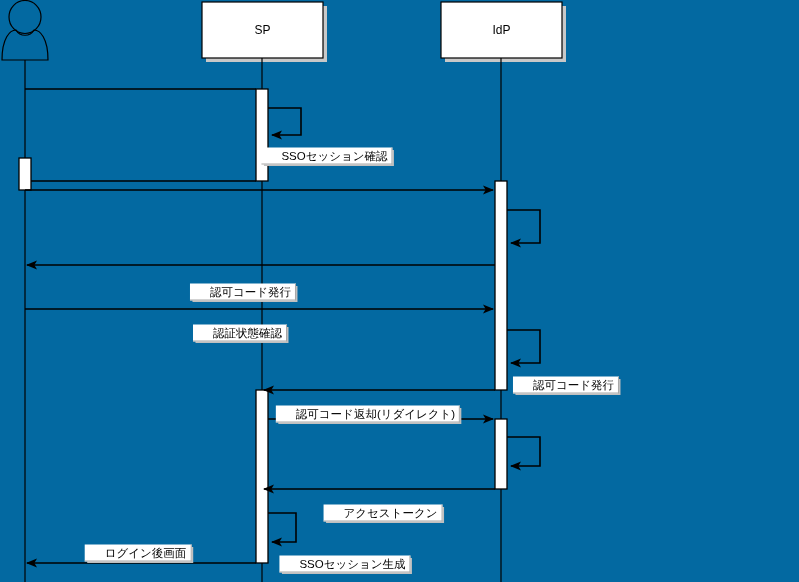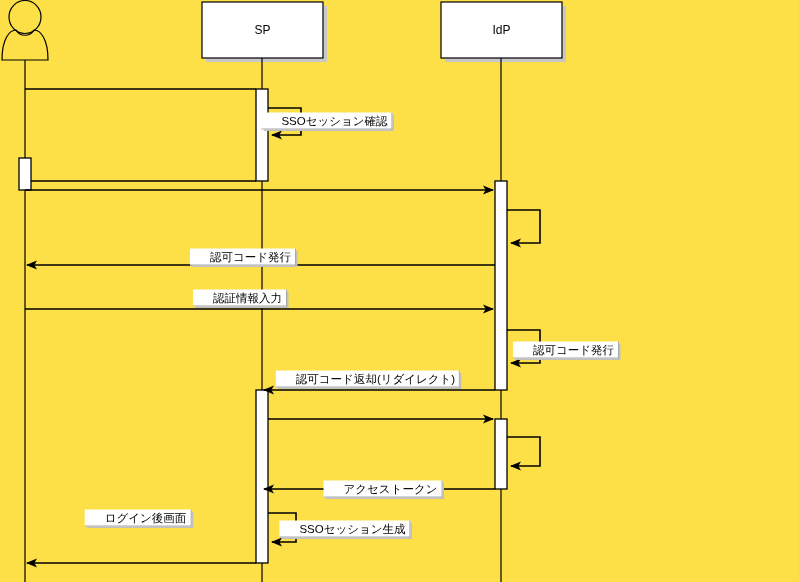--- a/index.html
+++ b/index.html
@@ -10,21 +10,21 @@
   body {
     width: 799px;
     height: 582px;
     font-family: "Liberation Sans", sans-serif;
     overflow: hidden;
   }
   #diagram-root {
     position: relative;
     width: 799px;
     height: 582px;
-    background: #fde047;
+    background: #0369a1;
     text-decoration: underline;
   }
   svg.layer {
     position: absolute;
     top: 0;
     left: 0;
     width: 799px;
     height: 582px;
     overflow: visible;
   }
@@ -71,20 +71,21 @@
     font-family: "Liberation Sans", sans-serif;
     font-size: 11.5px;
     line-height: 14px;
     white-space: nowrap;
     padding: 1px 4px 1px 20px;
     box-shadow: 2px 2px 0 -0.5px #c0c0c0;
     border-right: 1px solid #a8a8a8;
     border-bottom: 1px solid #a8a8a8;
     box-sizing: border-box;
     transform: translate(-50%, -50%);
+    margin-top: 35px;
   }
 </style>
 </head>
 <body>
 
 <div id="diagram-root">
 
   <svg class="layer" viewBox="0 0 799 582">
 
     <defs>
@@ -149,27 +150,27 @@
     <path class="msg-line" d="M256,563 L27,563" marker-end="url(#arrowFilled)"></path>
 
   </svg>
 
   <div class="chip" style="left:327px; top:121px;">SSOセッション確認</div>
 
 
 
   <div class="chip" style="left:243px; top:257px;">認可コード発行</div>
 
-  <div class="chip" style="left:240px; top:298px;">認証情報入力</div>
+  <div class="chip" style="left:240px; top:298px;">認証状態確認</div>
 
   <div class="chip" style="left:566px; top:350px;">認可コード発行</div>
 
   <div class="chip" style="left:368px; top:379px;">認可コード返却(リダイレクト)</div>
 
 
 
-  <div class="chip" style="left:383px; top:489px;">アクセストークン</div>
+  <div class="chip" style="left:383px; top:478px;">アクセストークン</div>
 
   <div class="chip" style="left:345px; top:529px;">SSOセッション生成</div>
 
   <div class="chip" style="left:138px; top:518px;">ログイン後画面</div>
 
 </div>
 
 </body></html>

